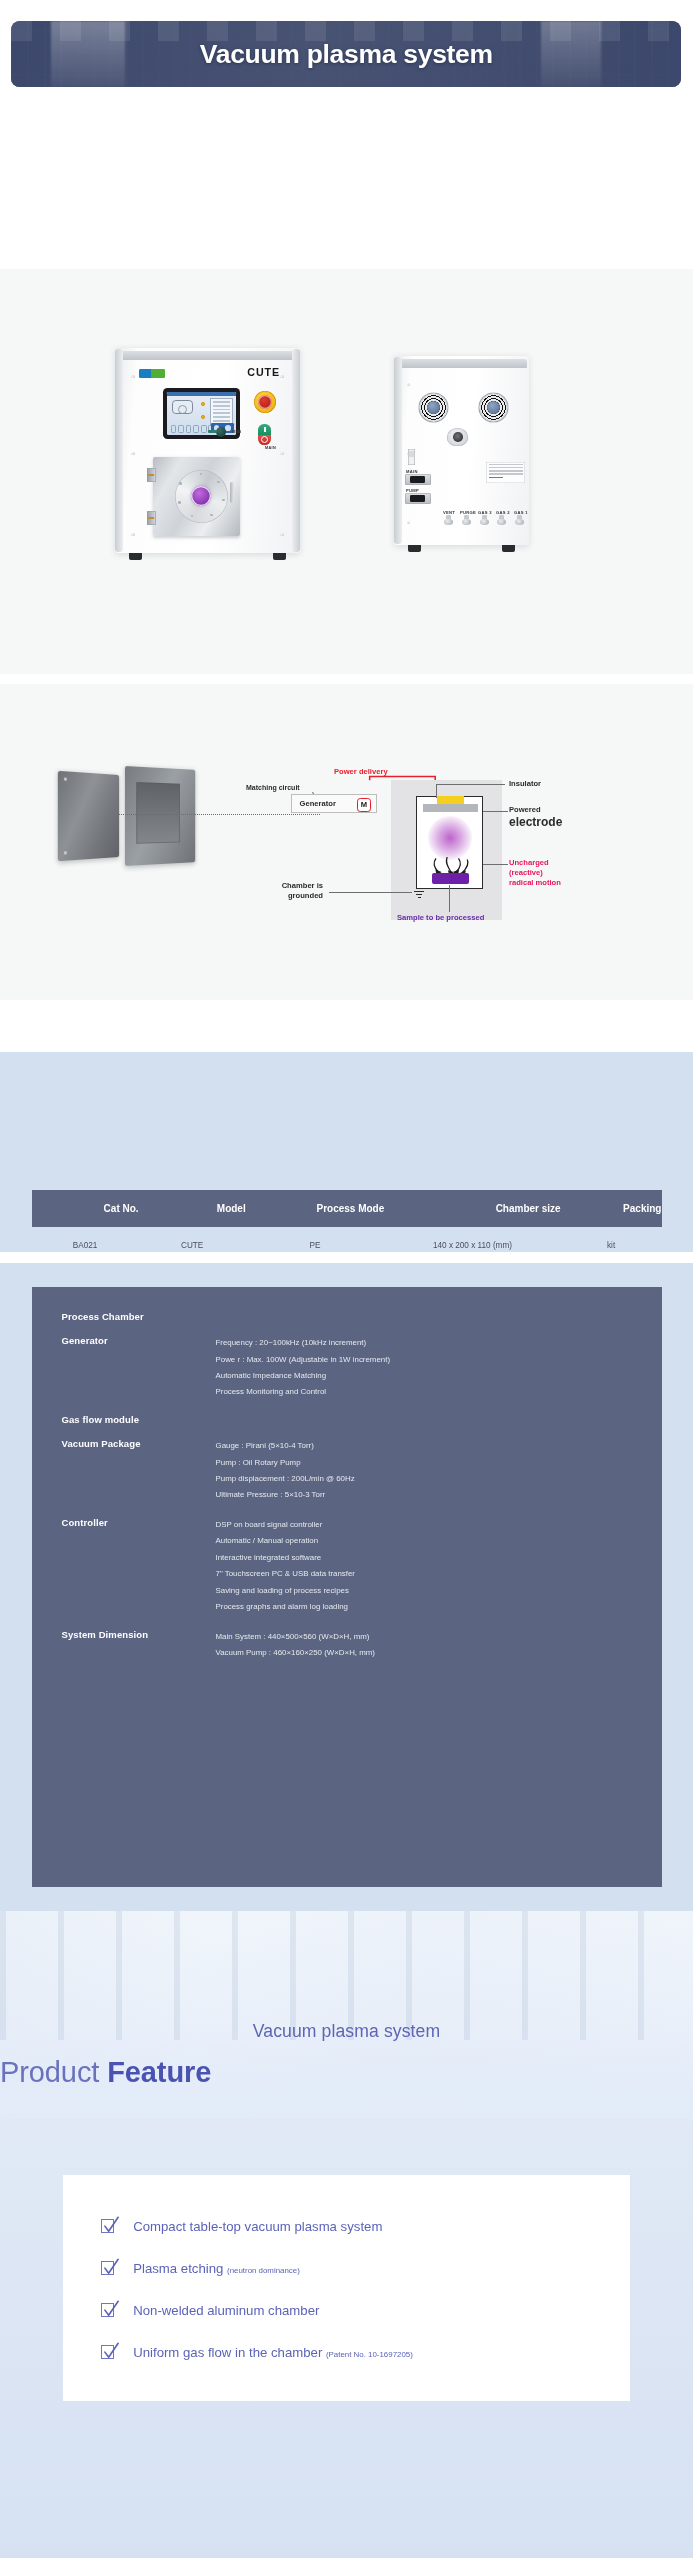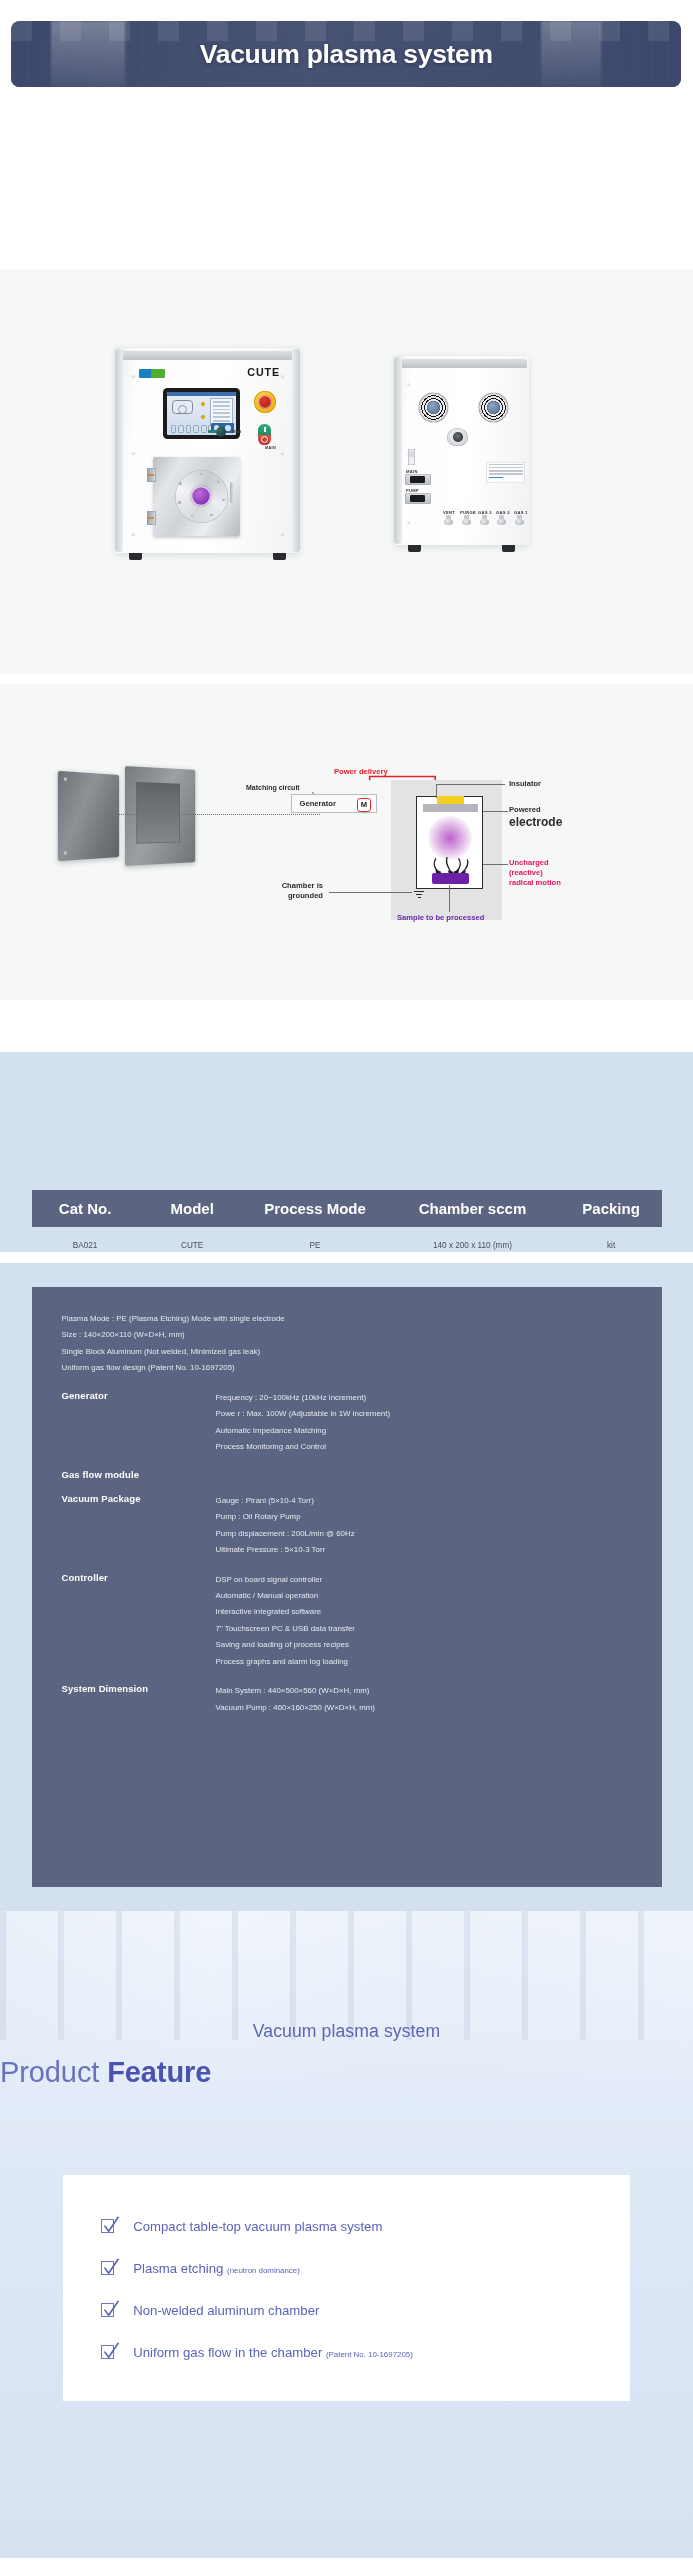--- a/index.html
+++ b/index.html
@@ -168,21 +168,21 @@
     background: radial-gradient(circle, rgba(183,86,200,.92) 0%, rgba(197,122,211,.62) 38%, rgba(219,174,229,.28) 66%, rgba(255,255,255,0) 78%); }
   .sample{ position:absolute; left:15px; bottom:4.4px; width:37px; height:10.7px; border-radius:1.9px; background:#6c21a8; }
   .ground{ position:absolute; left:-3.2px; bottom:-12.6px; width:10px; height:10px; }
   .ground i{ position:absolute; left:0; height:1.3px; background:#2b2b2b; }
   .redpath{ position:absolute; left:0; top:0; pointer-events:none; }
 
   
   .tbl-band{ position:absolute; left:0; top:1052px; width:693px; height:200px; background:#d3e0ef; }
   .tbl{ position:absolute; left:31.5px; top:1190px; width:630px; }
   .tbl-head{ display:flex; background:#5b6480; color:#fff; height:37px; align-items:center; }
-  .tbl-head div{ font-size:15px; font-weight:700; text-align:center; }
+  .tbl-head div{ font-size:10px; font-weight:700; text-align:right; }
   .tbl-row{ display:flex; height:38px; align-items:center; border-bottom:0.6px solid #9aa3b4; }
   .tbl-row div{ font-size:8.2px; color:#4a4f5c; text-align:center; }
   .c1{ width:17%; } .c2{ width:17%; } .c3{ width:22%; } .c4{ width:28%; } .c5{ width:16%; }
 
   
   .spec-band{ position:absolute; left:0; top:1263px; width:693px; height:648px; background:#d3e0ef; }
   .spec-panel{ position:absolute; left:31.5px; top:1287px; width:630px; height:600px; background:#5b6480; }
   .spec-rows{ position:absolute; left:30px; top:24px; right:25px; }
   .spec-row{ display:flex; margin-bottom:13.2px; }
   .spec-label{ width:154px; flex:0 0 154px; font-size:9.5px; font-weight:700; color:#ffffff; letter-spacing:0.1px; }
@@ -419,42 +419,37 @@
   <div class="dg-line" style="left:392px;top:145px;width:0.6px;height:26.5px"></div>
   <div class="dg-txt dg-purple" style="left:340px;top:173px;font-size:7.6px">Sample to be processed</div>
 </div>
 
 <div class="tbl-band"></div>
 <div class="tbl">
   <div class="tbl-head">
     <div class="c1">Cat No.</div>
     <div class="c2">Model</div>
     <div class="c3">Process Mode</div>
-    <div class="c4">Chamber sccm</div>
+    <div class="c4">Chamber size</div>
     <div class="c5">Packing</div>
   </div>
   <div class="tbl-row">
     <div class="c1">BA021</div>
     <div class="c2">CUTE</div>
     <div class="c3">PE</div>
     <div class="c4">140 x 200 x 110 (mm)</div>
     <div class="c5">kit</div>
   </div>
 </div>
 
 <div class="spec-band"></div>
 <div class="spec-panel">
   <div class="spec-rows" id="spec-rows">
       <div class="spec-row">
-        <div class="spec-vals">
-          <div>Plasma Mode : PE (Plasma Etching) Mode with single electrode</div>
-          <div>Size : 140×200×110 (W×D×H, mm)</div>
-          <div>Single Block Aluminum (Not welded, Minimized gas leak)</div>
-          <div>Uniform gas flow design (Patent No. 10-1697205)</div>
-        </div>
+        <div class="spec-label">Process Chamber</div>
       </div>
       <div class="spec-row">
         <div class="spec-label">Generator</div>
         <div class="spec-vals">
           <div>Frequency : 20~100kHz (10kHz increment)</div>
           <div>Powe r : Max. 100W (Adjustable in 1W increment)</div>
           <div>Automatic Impedance Matching</div>
           <div>Process Monitoring and Control</div>
         </div>
       </div>

